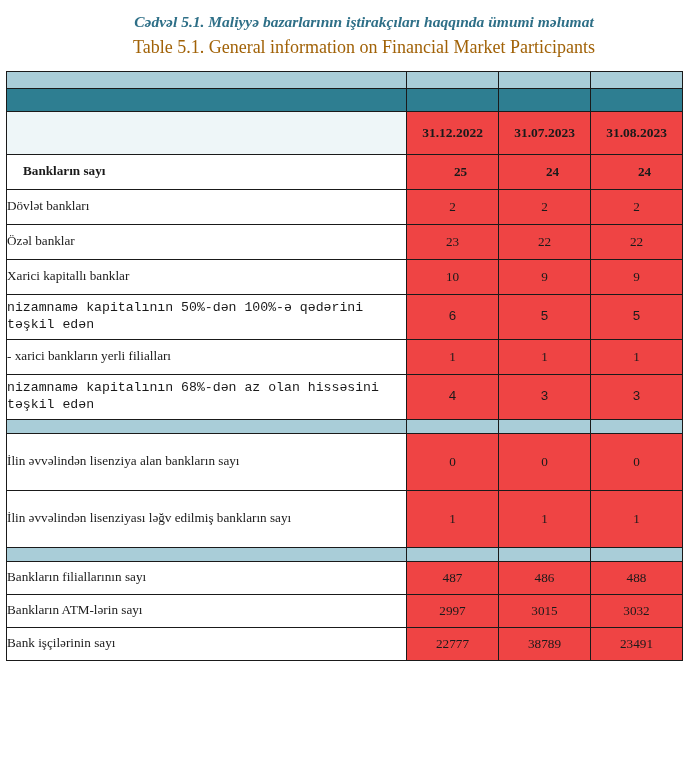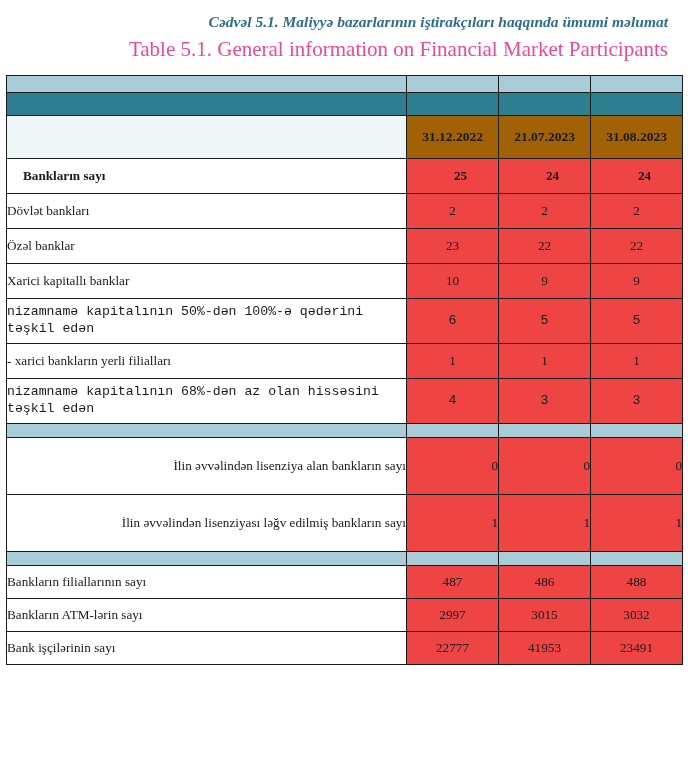--- a/index.html
+++ b/index.html
@@ -15,37 +15,37 @@
     overflow: hidden;
   }
   .page {
     position: relative;
     width: 688px;
     height: 776px;
     box-sizing: border-box;
     padding: 0;
   }
   .title-block {
-    text-align: right;
+    text-align: center;
     padding: 12px 20px 2px 24px;
     margin-left: 36px;
   }
   .title-az {
     font-family: "Liberation Serif", serif;
     font-size: 15.5px;
     font-weight: bold;
     font-style: italic;
     color: #2e6f87;
     line-height: 1.25;
   }
   .title-en {
     font-family: "Liberation Serif", serif;
-    font-size: 21px;
+    font-size: 18px;
     font-weight: normal;
-    color: #ec4899;
+    color: #a16207;
     line-height: 1.4;
     padding-top: 4px;
   }
 
   .table-wrap {
     padding: 8px 6px 0 6px;
   }
   table.main {
     border-collapse: collapse;
     width: 676px;
@@ -70,21 +70,21 @@
   }
   tr.band-dark td {
     background: #2e7e91;
     height: 22px;
     border: 1px solid #1a1a1a;
     padding: 0;
   }
 
   
   tr.head-dates td {
-    background: #a16207;
+    background: #ef4444;
     height: 42px;
     text-align: center;
     font-weight: bold;
     font-size: 13.5px;
   }
   tr.head-dates td.blank {
     background: #eef6f8;
   }
 
   td.lbl {
@@ -99,21 +99,21 @@
     font-size: 13.2px;
   }
   .bold { font-weight: bold; }
   .indent1 { padding-left: 34px; }
   .indent2 { padding-left: 48px; }
   .indent3 { padding-left: 46px; margin-left: 39px; }
 
   tr.r-main td { height: 34px; padding-left: 16px; }
   tr.r-sub td { height: 34px; }
   tr.r-two td { height: 44px; font-family: Liberation Mono, monospace; }
-  tr.r-tall td { height: 56px; text-align: right; }
+  tr.r-tall td { height: 56px; }
   tr.r-small td { height: 32px; margin-left: 32px; }
 
   .sep-row td {
     background: #a9cdd8;
     height: 13px;
     padding: 0;
     border: 1px solid #1a1a1a;
   }
 </style>
 </head>
@@ -146,21 +146,21 @@
         <tr class="band-dark">
           <td></td>
           <td></td>
           <td></td>
           <td></td>
         </tr>
 
         <tr class="head-dates">
           <td class="blank"></td>
           <td>31.12.2022</td>
-          <td>21.07.2023</td>
+          <td>31.07.2023</td>
           <td>31.08.2023</td>
         </tr>
 
         <tr class="r-main">
           <td class="lbl bold">Bankların sayı</td>
           <td class="num bold">25</td>
           <td class="num bold">24</td>
           <td class="num bold">24</td>
         </tr>
 
@@ -245,21 +245,21 @@
         <tr class="r-small">
           <td class="lbl indent1">Bankların ATM-lərin sayı</td>
           <td class="num">2997</td>
           <td class="num">3015</td>
           <td class="num">3032</td>
         </tr>
 
         <tr class="r-small">
           <td class="lbl indent1">Bank işçilərinin sayı</td>
           <td class="num">22777</td>
-          <td class="num">41953</td>
+          <td class="num">38789</td>
           <td class="num">23491</td>
         </tr>
 
       </tbody>
     </table>
   </div>
 
 </div>
 
 </body></html>

